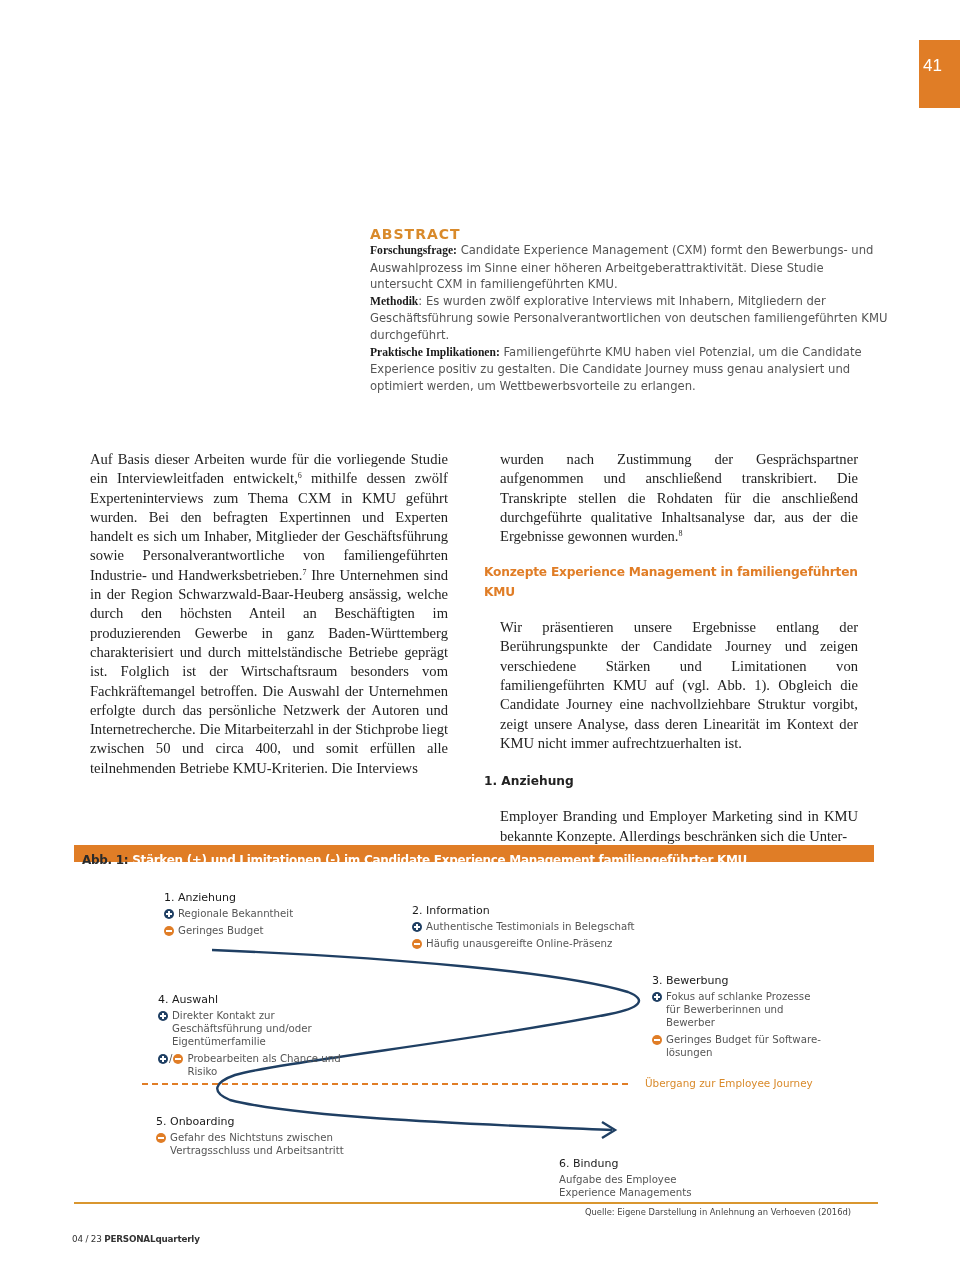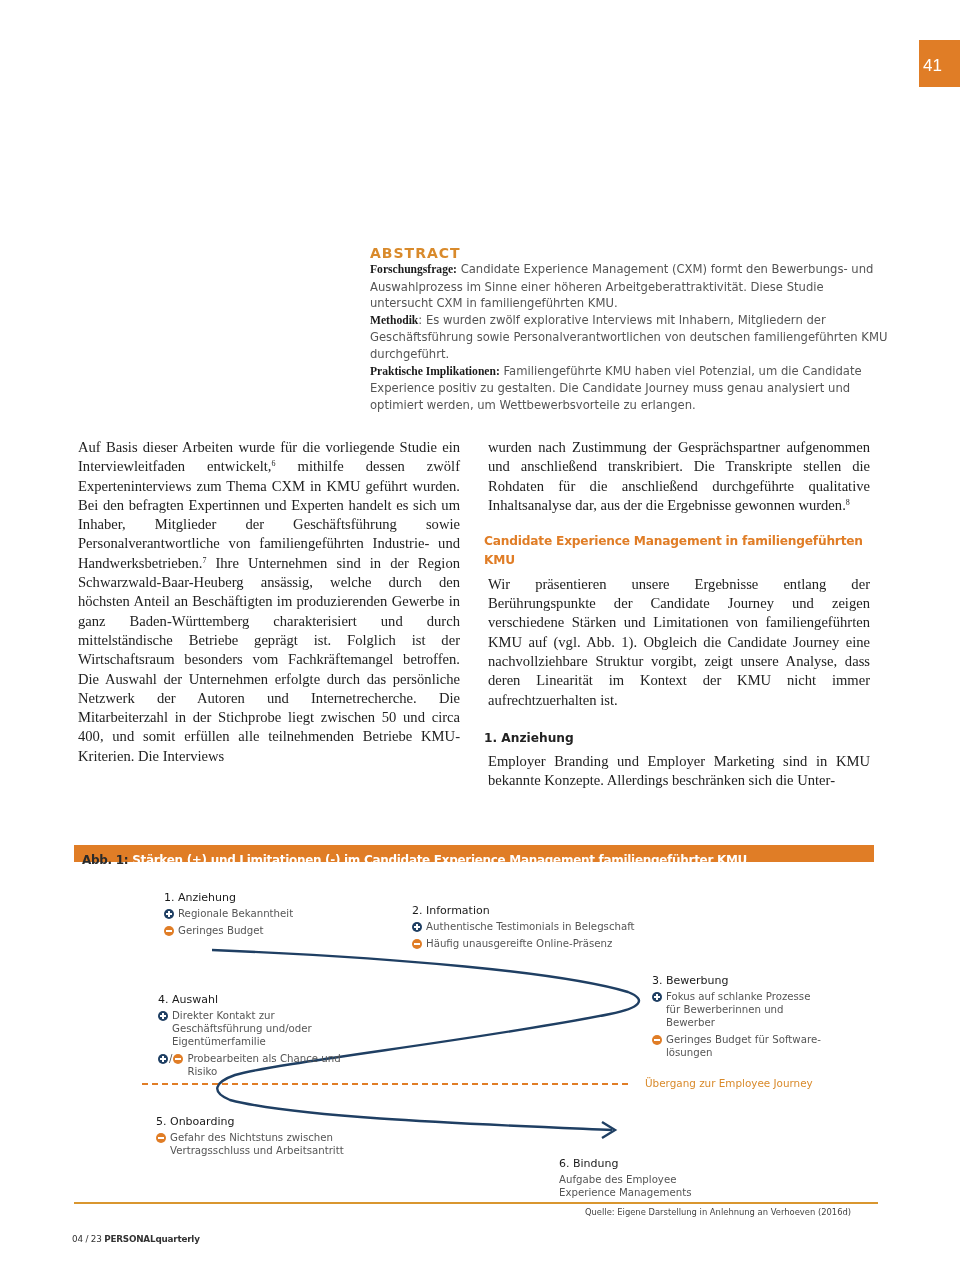--- a/index.html
+++ b/index.html
@@ -1,45 +1,44 @@
 <!DOCTYPE html>
 <html><head>
 <meta charset="utf-8">
 <style>
   * { margin: 0; padding: 0; box-sizing: border-box; }
   html, body { width: 960px; height: 1280px; background: #ffffff; overflow: hidden; }
   body { position: relative; font-family: "Liberation Serif", serif; color: #222; }
 
   .page-number {
-    position: absolute; left: 919px; top: 40px; width: 41px; height: 47px;
+    position: absolute; left: 919px; top: 40px; width: 41px; height: 68px;
     background: #e07d26; color: #fff;
     font-family: "Liberation Sans", sans-serif; font-size: 17px;
     padding: 16px 0 0 4px;
   }
 
   .abstract {
     position: absolute; left: 370px; top: 226px; width: 520px;
     font-family: "DejaVu Sans", sans-serif; font-size: 11.6px; line-height: 16.6px;
     color: #555;
-    margin-top: 19px;
   }
   .abstract .abs-title {
     font-family: "DejaVu Sans", sans-serif; font-weight: bold;
     color: #d98a2b; font-size: 14px; letter-spacing: 1px; line-height: 16px;
   }
   .abstract .lbl { font-weight: bold; color: #1a1a1a; font-family: Liberation Serif, serif; }
 
   .col {
     position: absolute; top: 434px; width: 390px;
     font-family: "Liberation Serif", serif; font-size: 14.6px; line-height: 19.3px;
     color: #222; text-align: justify;
   }
   .col.left { left: 74px; }
   .col.right { left: 484px; }
-  .col p { margin: 4px; }
+  .col p { margin: 16px; }
   .col sup { font-size: 8px; vertical-align: 5px; line-height: 0; }
   .col .subhead {
     font-family: "DejaVu Sans", sans-serif; font-weight: bold;
     font-size: 12.2px; color: #e07d26; margin-top: 17px; margin-bottom: 2px; text-align: left;
     letter-spacing: -0.2px;
   }
   .col .subhead2 {
     font-family: "DejaVu Sans", sans-serif; font-weight: bold;
     font-size: 12.2px; color: #222; margin-top: 19px; text-align: left;
   }
@@ -110,21 +109,21 @@
     <span class="lbl">Praktische Implikationen:</span><span> Familiengeführte KMU haben viel Potenzial, um die Candidate Experience positiv zu gestalten. Die Candidate Journey muss genau analysiert und optimiert werden, um Wettbewerbsvorteile zu erlangen.</span>
   </div>
 </section>
 
 <article class="col left">
   <p><span>Auf Basis dieser Arbeiten wurde für die vorliegende Studie ein Interviewleitfaden entwickelt,</span><sup>6</sup><span> mithilfe dessen zwölf Experteninterviews zum Thema CXM in KMU geführt wurden. Bei den befragten Expertinnen und Experten handelt es sich um Inhaber, Mitglieder der Geschäftsführung sowie Personalverantwortliche von familiengeführten Industrie- und Handwerksbetrieben.</span><sup>7</sup><span> Ihre Unternehmen sind in der Region Schwarzwald-Baar-Heuberg ansässig, welche durch den höchsten Anteil an Beschäftigten im produzierenden Gewerbe in ganz Baden-Württemberg charakterisiert und durch mittelständische Betriebe geprägt ist. Folglich ist der Wirtschaftsraum besonders vom Fachkräftemangel betroffen. Die Auswahl der Unternehmen erfolgte durch das persönliche Netzwerk der Autoren und Internetrecherche. Die Mitarbeiterzahl in der Stichprobe liegt zwischen 50 und circa 400, und somit erfüllen alle teilnehmenden Betriebe KMU-Kriterien. Die Interviews</span></p>
 </article>
 
 <article class="col right">
   <p><span>wurden nach Zustimmung der Gesprächspartner aufgenommen und anschließend transkribiert. Die Transkripte stellen die Rohdaten für die anschließend durchgeführte qualitative Inhaltsanalyse dar, aus der die Ergebnisse gewonnen wurden.</span><sup>8</sup></p>
-  <div class="subhead">Candidate Experience Management in familiengeführten KMU</div>
+  <div class="subhead">Konzepte Experience Management in familiengeführten KMU</div>
   <p>Wir präsentieren unsere Ergebnisse entlang der Berührungspunkte der Candidate Journey und zeigen verschiedene Stärken und Limitationen von familiengeführten KMU auf (vgl. Abb. 1). Obgleich die Candidate Journey eine nachvollziehbare Struktur vorgibt, zeigt unsere Analyse, dass deren Linearität im Kontext der KMU nicht immer aufrechtzuerhalten ist.</p>
   <div class="subhead2">1. Anziehung</div>
   <p>Employer Branding und Employer Marketing sind in KMU bekannte Konzepte. Allerdings beschränken sich die Unter-</p>
 </article>
 
 <div class="fig-header">
   <span class="abb">Abb. 1:</span><span> Stärken (+) und Limitationen (-) im Candidate Experience Management familiengeführter KMU</span>
 </div>
 
 <svg class="diagram" viewBox="0 0 960 1280" width="960" height="1280">

